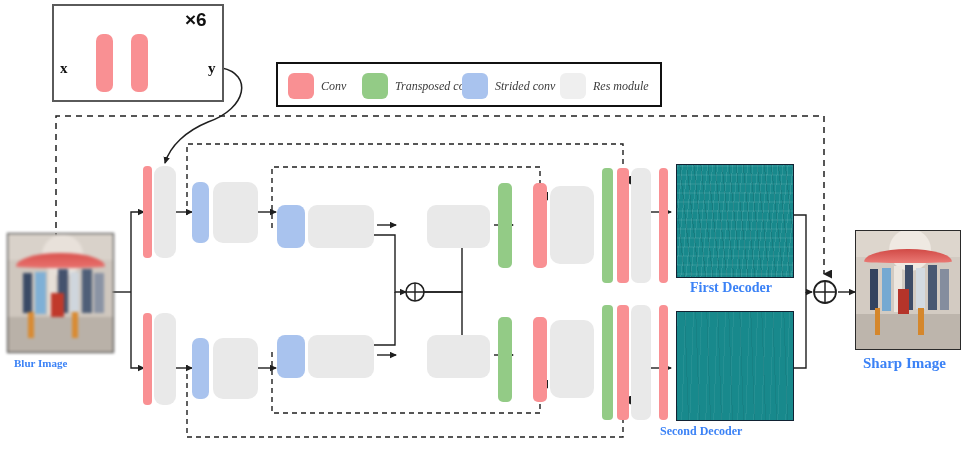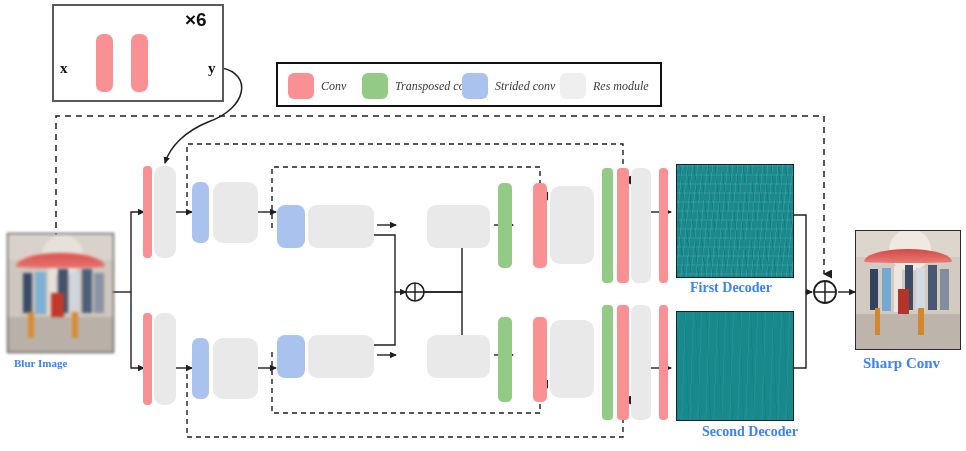--- a/index.html
+++ b/index.html
@@ -205,34 +205,34 @@
   <div class="blk" style="left:602px;top:305px;width:11px;height:115px;background:#93CB86;border-radius:4px;"></div>
   <div class="blk" style="left:617px;top:305px;width:12px;height:115px;background:#F99093;border-radius:4px;"></div>
   <div class="blk" style="left:631px;top:305px;width:20px;height:115px;background:#E9E9E9;border-radius:7px;"></div>
   <div class="blk" style="left:659px;top:305px;width:9px;height:115px;background:#F99093;border-radius:4px;"></div>
 
   <div class="fmap" style="left:676px;top:311px;width:116px;height:108px;
               background:
                 repeating-linear-gradient(92deg, rgba(255,255,255,.06) 0 1px, rgba(0,0,0,0) 1px 8px),
                 repeating-linear-gradient(88deg, rgba(0,0,0,.06) 0 1px, rgba(0,0,0,0) 1px 11px),
                 #18898C;"></div>
-  <div class="lbl" style="left:702px;top:424px;font-size:14px;">Second Decoder</div>
+  <div class="lbl" style="left:660px;top:424px;font-size:12px;">Second Decoder</div>
 
   <div class="photo" style="left:855px;top:230px;width:104px;height:118px;
               background:
                 radial-gradient(circle at 52% 16%, #efe9e2 0 18%, rgba(239,233,226,0) 19%),
                 linear-gradient(#ddd6cd 0 22%, #d3cbc2 22% 70%, #bdb5ac 70% 100%);">
     <div style="position:absolute;left:8%;top:15%;width:84%;height:12%;
                 background:linear-gradient(#d14a46,#ea7a75);border-radius:50%/90% 90% 10% 10%;"></div>
     <div style="position:absolute;left:13%;top:32%;width:8%;height:35%;background:#33435f;"></div>
     <div style="position:absolute;left:25%;top:31%;width:9%;height:37%;background:#74a9d2;"></div>
     <div style="position:absolute;left:37%;top:30%;width:7%;height:39%;background:#ece6de;"></div>
     <div style="position:absolute;left:47%;top:29%;width:8%;height:38%;background:#3d4b66;"></div>
     <div style="position:absolute;left:58%;top:31%;width:8%;height:35%;background:#d3dae1;"></div>
     <div style="position:absolute;left:69%;top:29%;width:9%;height:38%;background:#485872;"></div>
     <div style="position:absolute;left:81%;top:32%;width:8%;height:35%;background:#848d9e;"></div>
     <div style="position:absolute;left:40%;top:49%;width:11%;height:21%;background:#b5342a;"></div>
     <div style="position:absolute;left:18%;top:65%;width:5%;height:23%;background:#d5872c;"></div>
     <div style="position:absolute;left:60%;top:65%;width:5%;height:23%;background:#d5872c;"></div>
   </div>
-  <div class="lbl" style="left:863px;top:355px;font-size:15px;">Sharp Conv</div>
+  <div class="lbl" style="left:863px;top:355px;font-size:15px;">Sharp Image</div>
 
 </div>
 
 </body></html>

